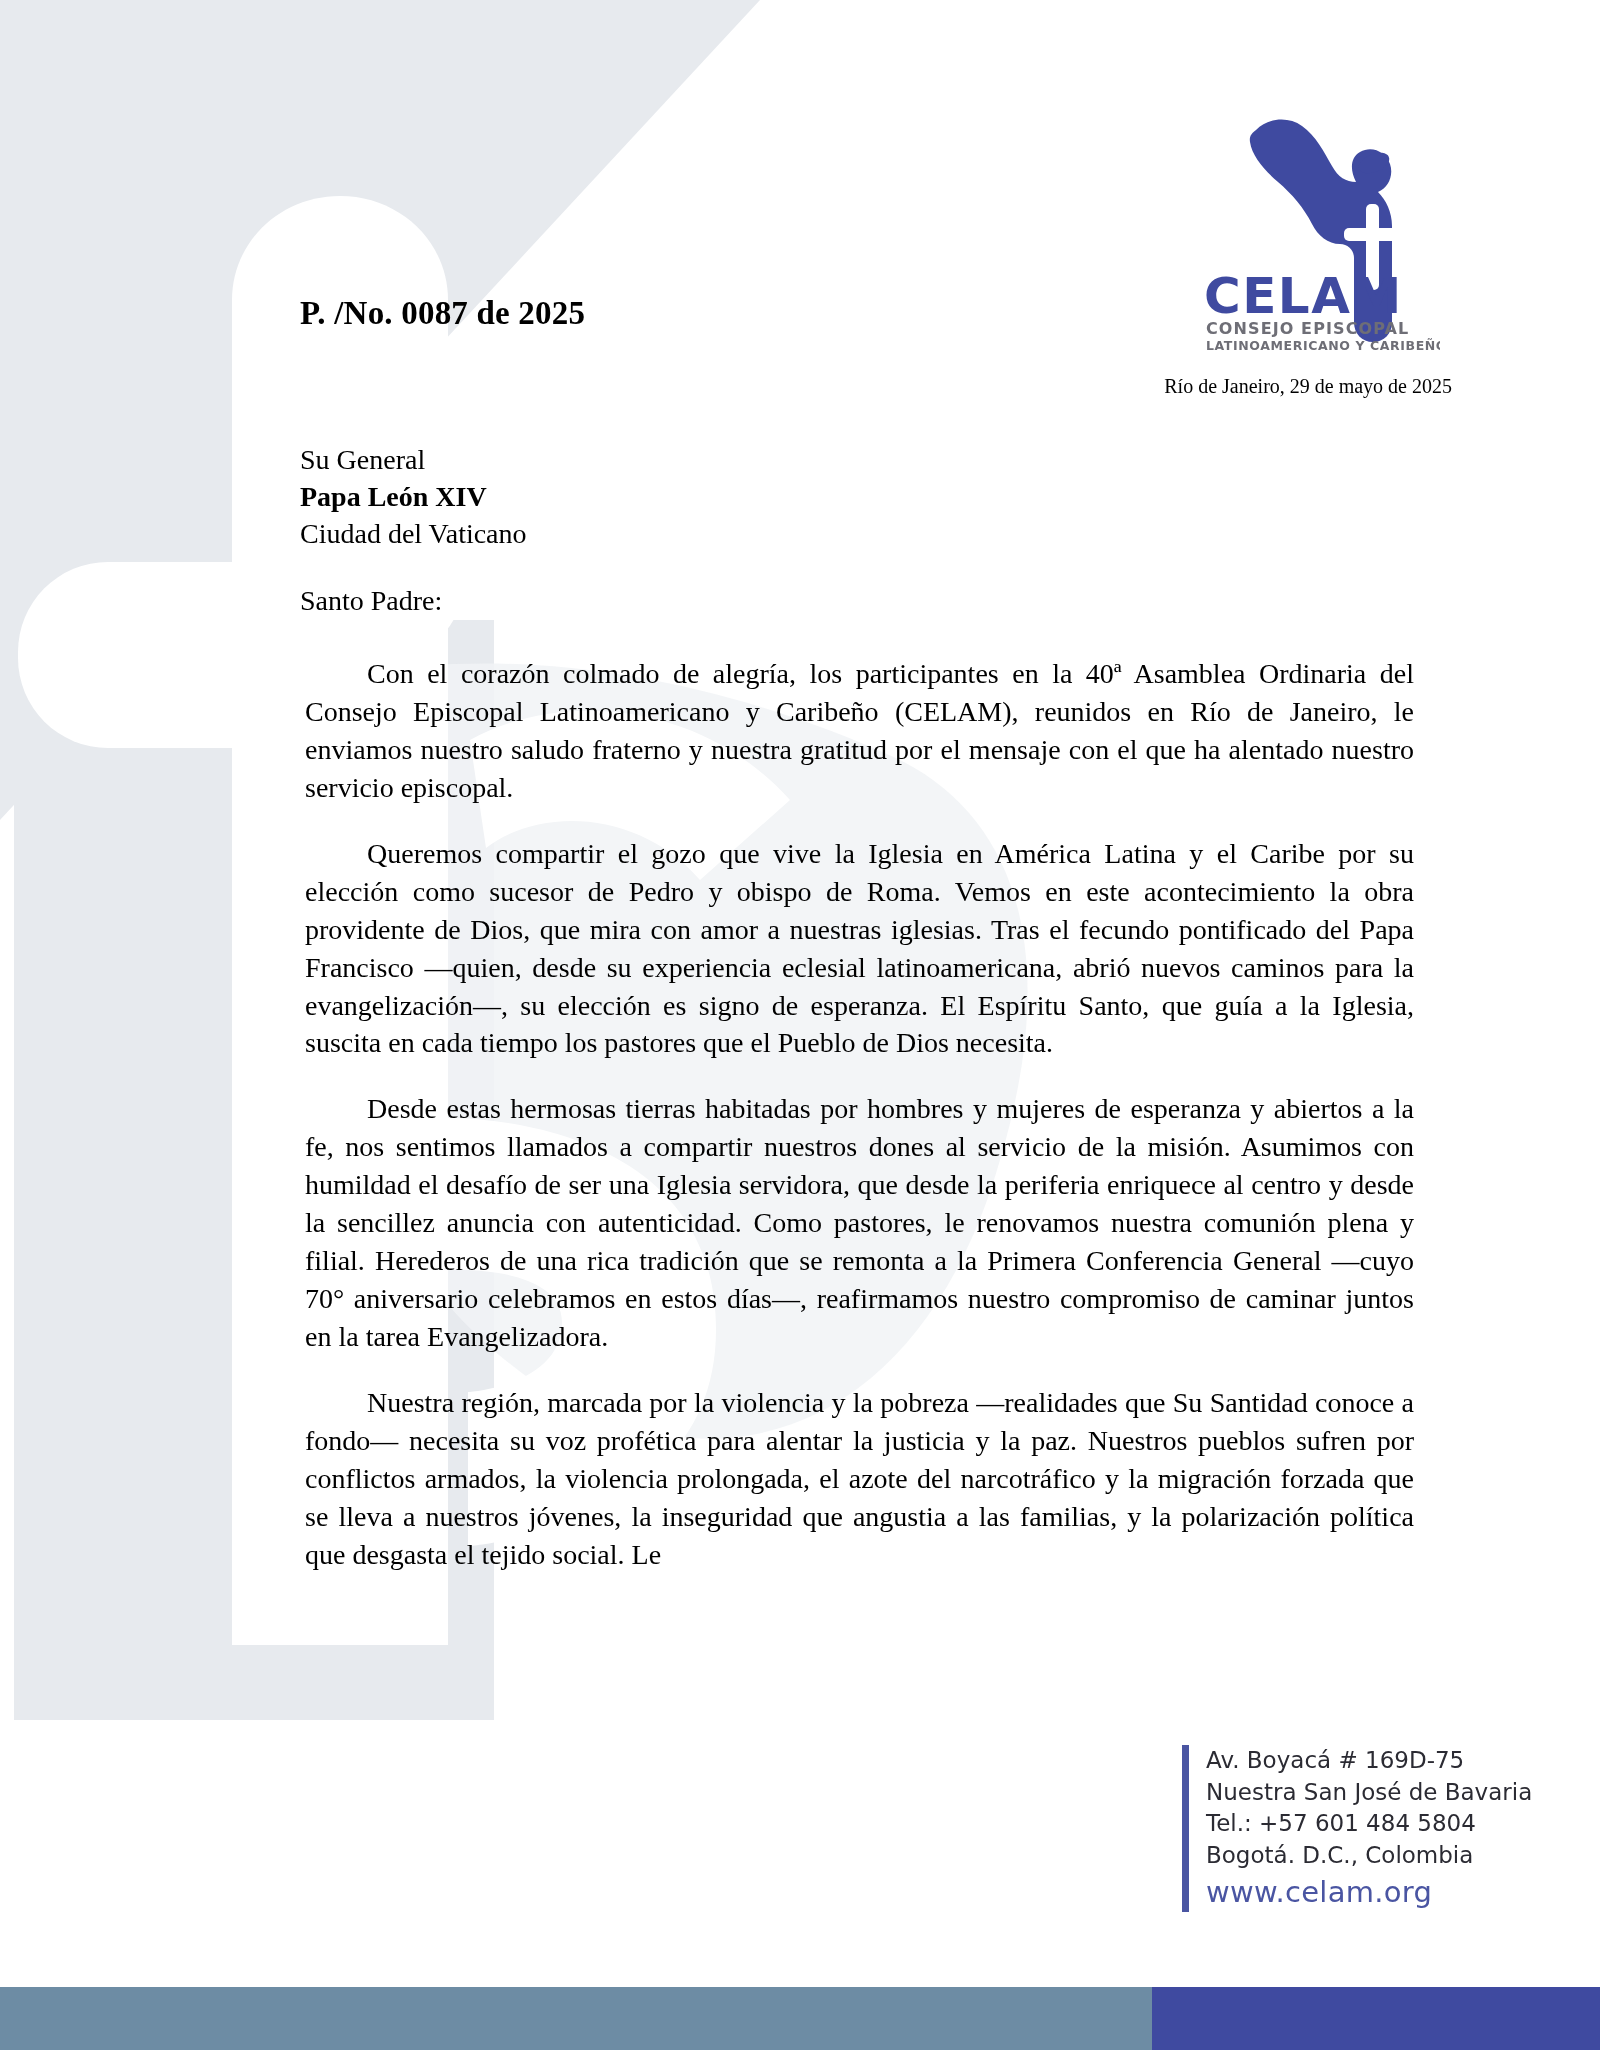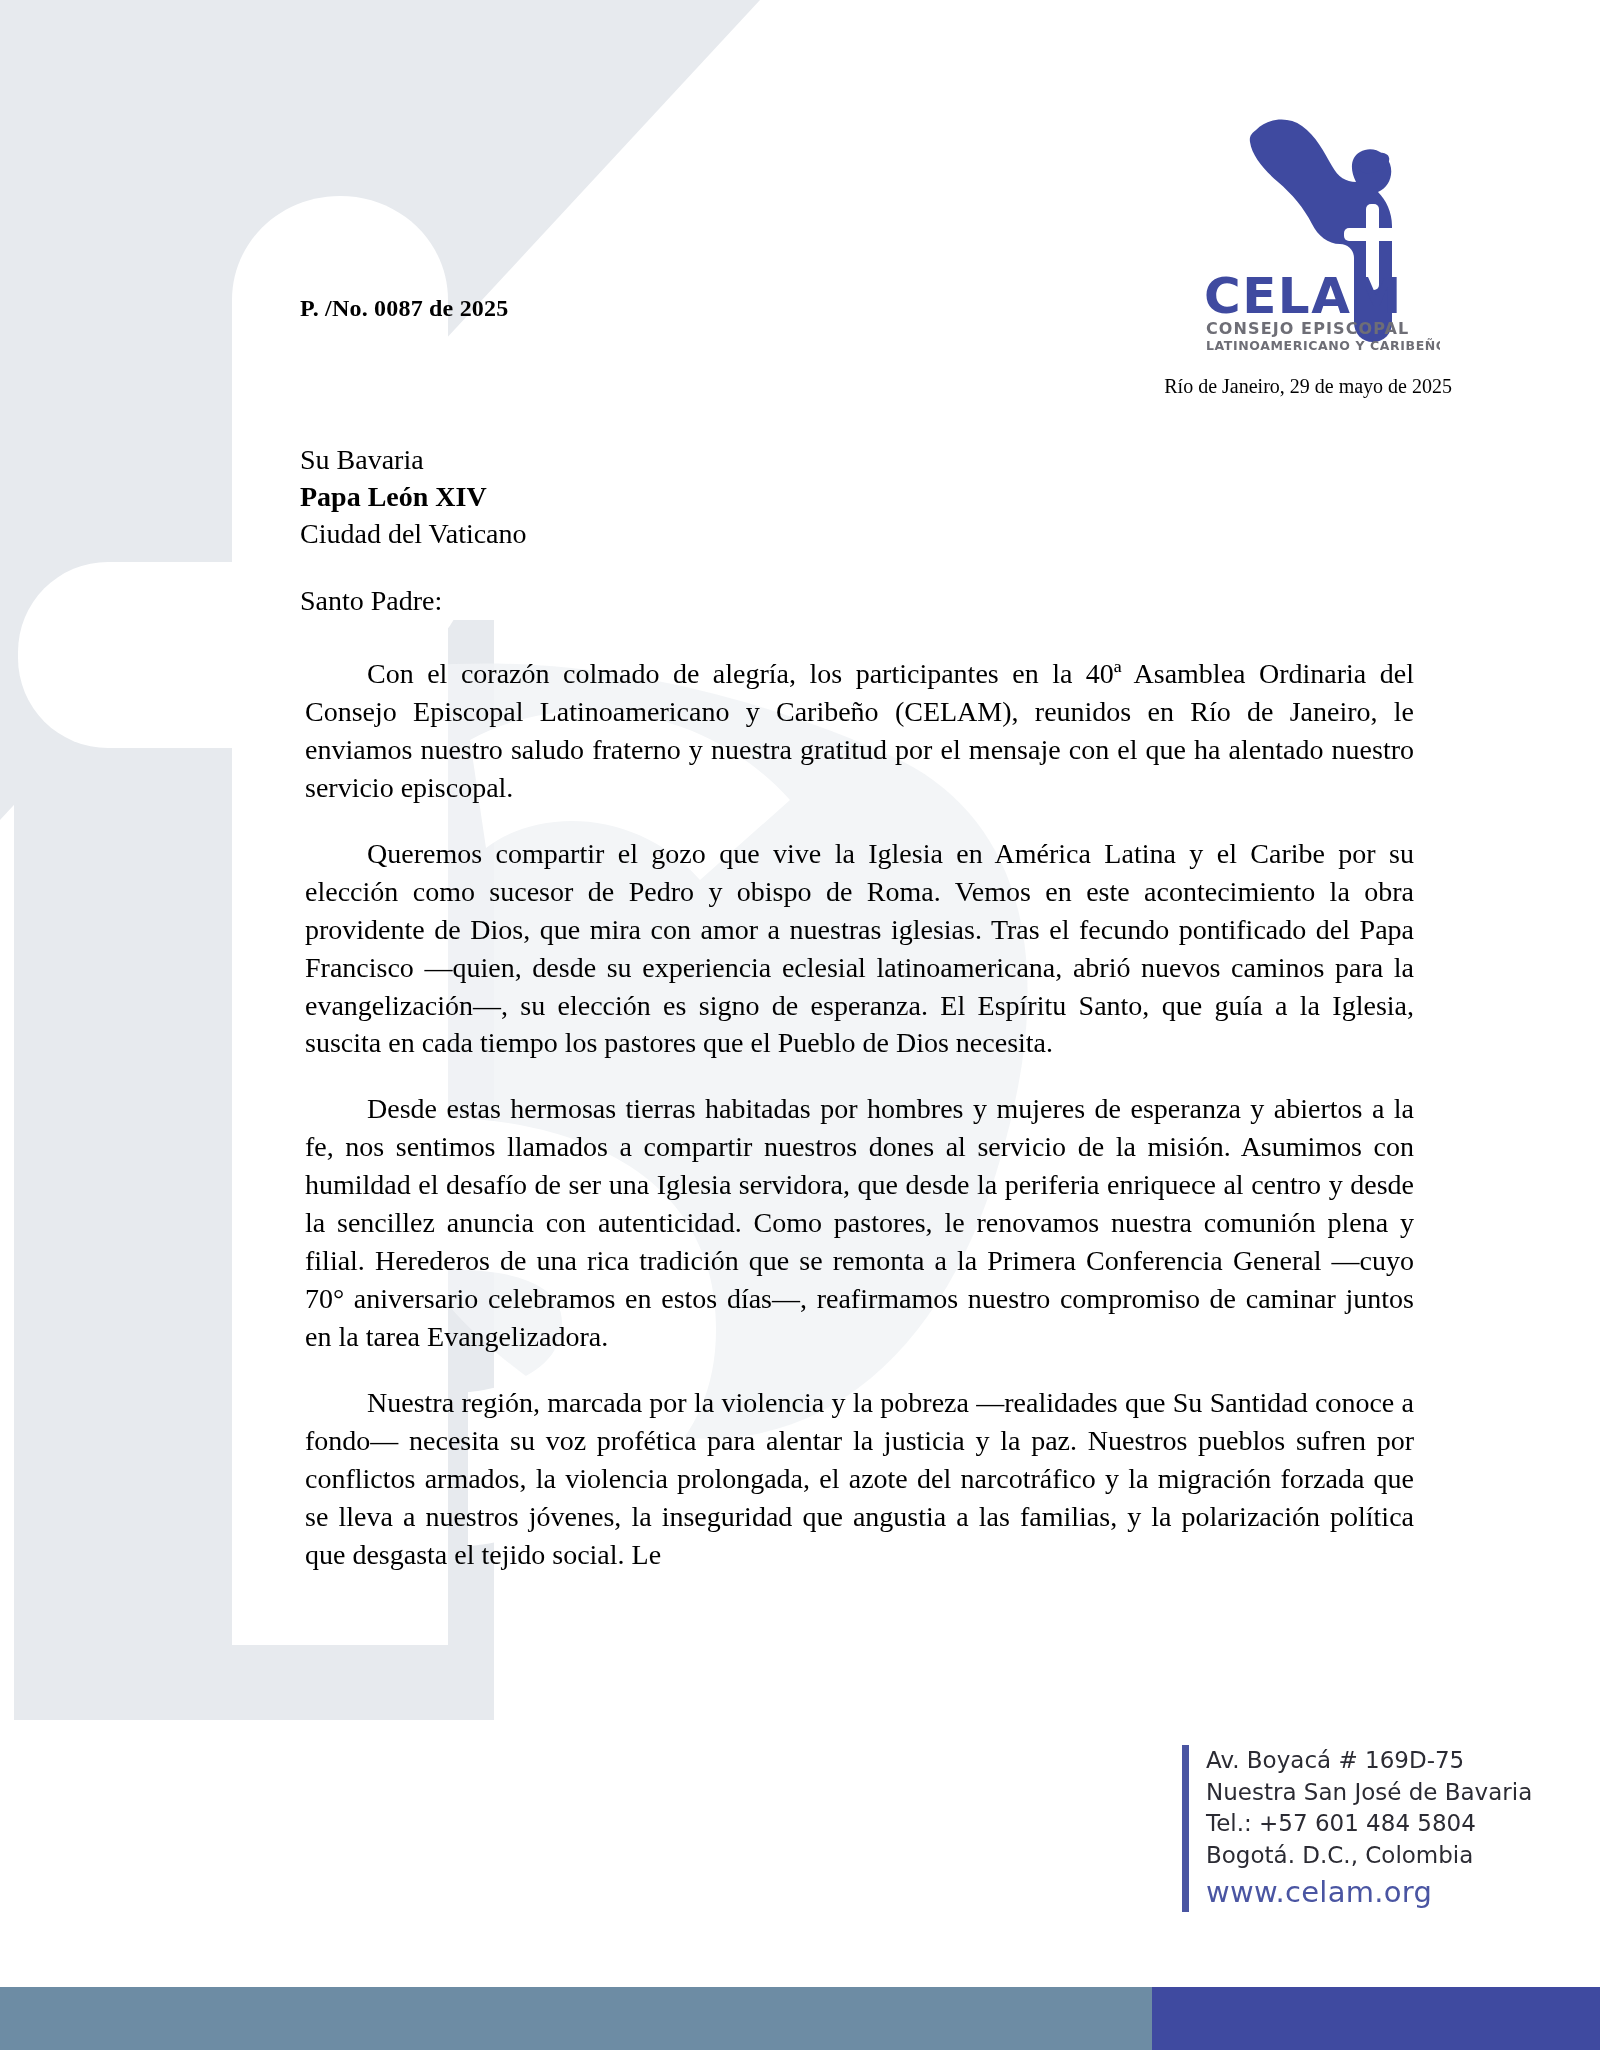--- a/index.html
+++ b/index.html
@@ -34,21 +34,21 @@
     width: 240px;
     height: 250px;
     z-index: 3;
   }
   .logo-svg { display: block; width: 240px; height: 250px; }
 
   .ref-no {
     position: absolute;
     left: 300px;
     top: 295px;
-    font-size: 24px;
+    font-size: 33px;
     font-weight: bold;
     letter-spacing: 0.2px;
     z-index: 3;
     white-space: nowrap;
   }
 
   .place-date {
     position: absolute;
     right: 148px;
     top: 375px;
@@ -197,21 +197,21 @@
       <text x="6" y="226" font-family="'DejaVu Sans','Liberation Sans',sans-serif" font-size="16" font-weight="bold" letter-spacing="1.1" fill="#6e6e76">CONSEJO EPISCOPAL</text>
       <text x="6" y="242" font-family="'DejaVu Sans','Liberation Sans',sans-serif" font-size="12.5" font-weight="bold" letter-spacing="0.6" fill="#6e6e76">LATINOAMERICANO Y CARIBEÑO</text>
     </svg>
   </div>
 
   <div class="ref-no">P. /No. 0087 de 2025</div>
 
   <div class="place-date">Río de Janeiro, 29 de mayo de 2025</div>
 
   <div class="addressee">
-    <div class="ln">Su Bavaria</div>
+    <div class="ln">Su General</div>
     <div class="ln bold">Papa León XIV</div>
     <div class="ln">Ciudad del Vaticano</div>
   </div>
 
   <div class="salutation">Santo Padre:</div>
 
   <div class="body-copy">
     <p>Con el corazón colmado de alegría, los participantes en la 40ª Asamblea Ordinaria del Consejo Episcopal Latinoamericano y Caribeño (CELAM), reunidos en Río de Janeiro, le enviamos nuestro saludo fraterno y nuestra gratitud por el mensaje con el que ha alentado nuestro servicio episcopal.</p>
     <p>Queremos compartir el gozo que vive la Iglesia en América Latina y el Caribe por su elección como sucesor de Pedro y obispo de Roma. Vemos en este acontecimiento la obra providente de Dios, que mira con amor a nuestras iglesias. Tras el fecundo pontificado del Papa Francisco —quien, desde su experiencia eclesial latinoamericana, abrió nuevos caminos para la evangelización—, su elección es signo de esperanza. El Espíritu Santo, que guía a la Iglesia, suscita en cada tiempo los pastores que el Pueblo de Dios necesita.</p>
     <p>Desde estas hermosas tierras habitadas por hombres y mujeres de esperanza y abiertos a la fe, nos sentimos llamados a compartir nuestros dones al servicio de la misión. Asumimos con humildad el desafío de ser una Iglesia servidora, que desde la periferia enriquece al centro y desde la sencillez anuncia con autenticidad. Como pastores, le renovamos nuestra comunión plena y filial. Herederos de una rica tradición que se remonta a la Primera Conferencia General —cuyo 70° aniversario celebramos en estos días—, reafirmamos nuestro compromiso de caminar juntos en la tarea Evangelizadora.</p>

